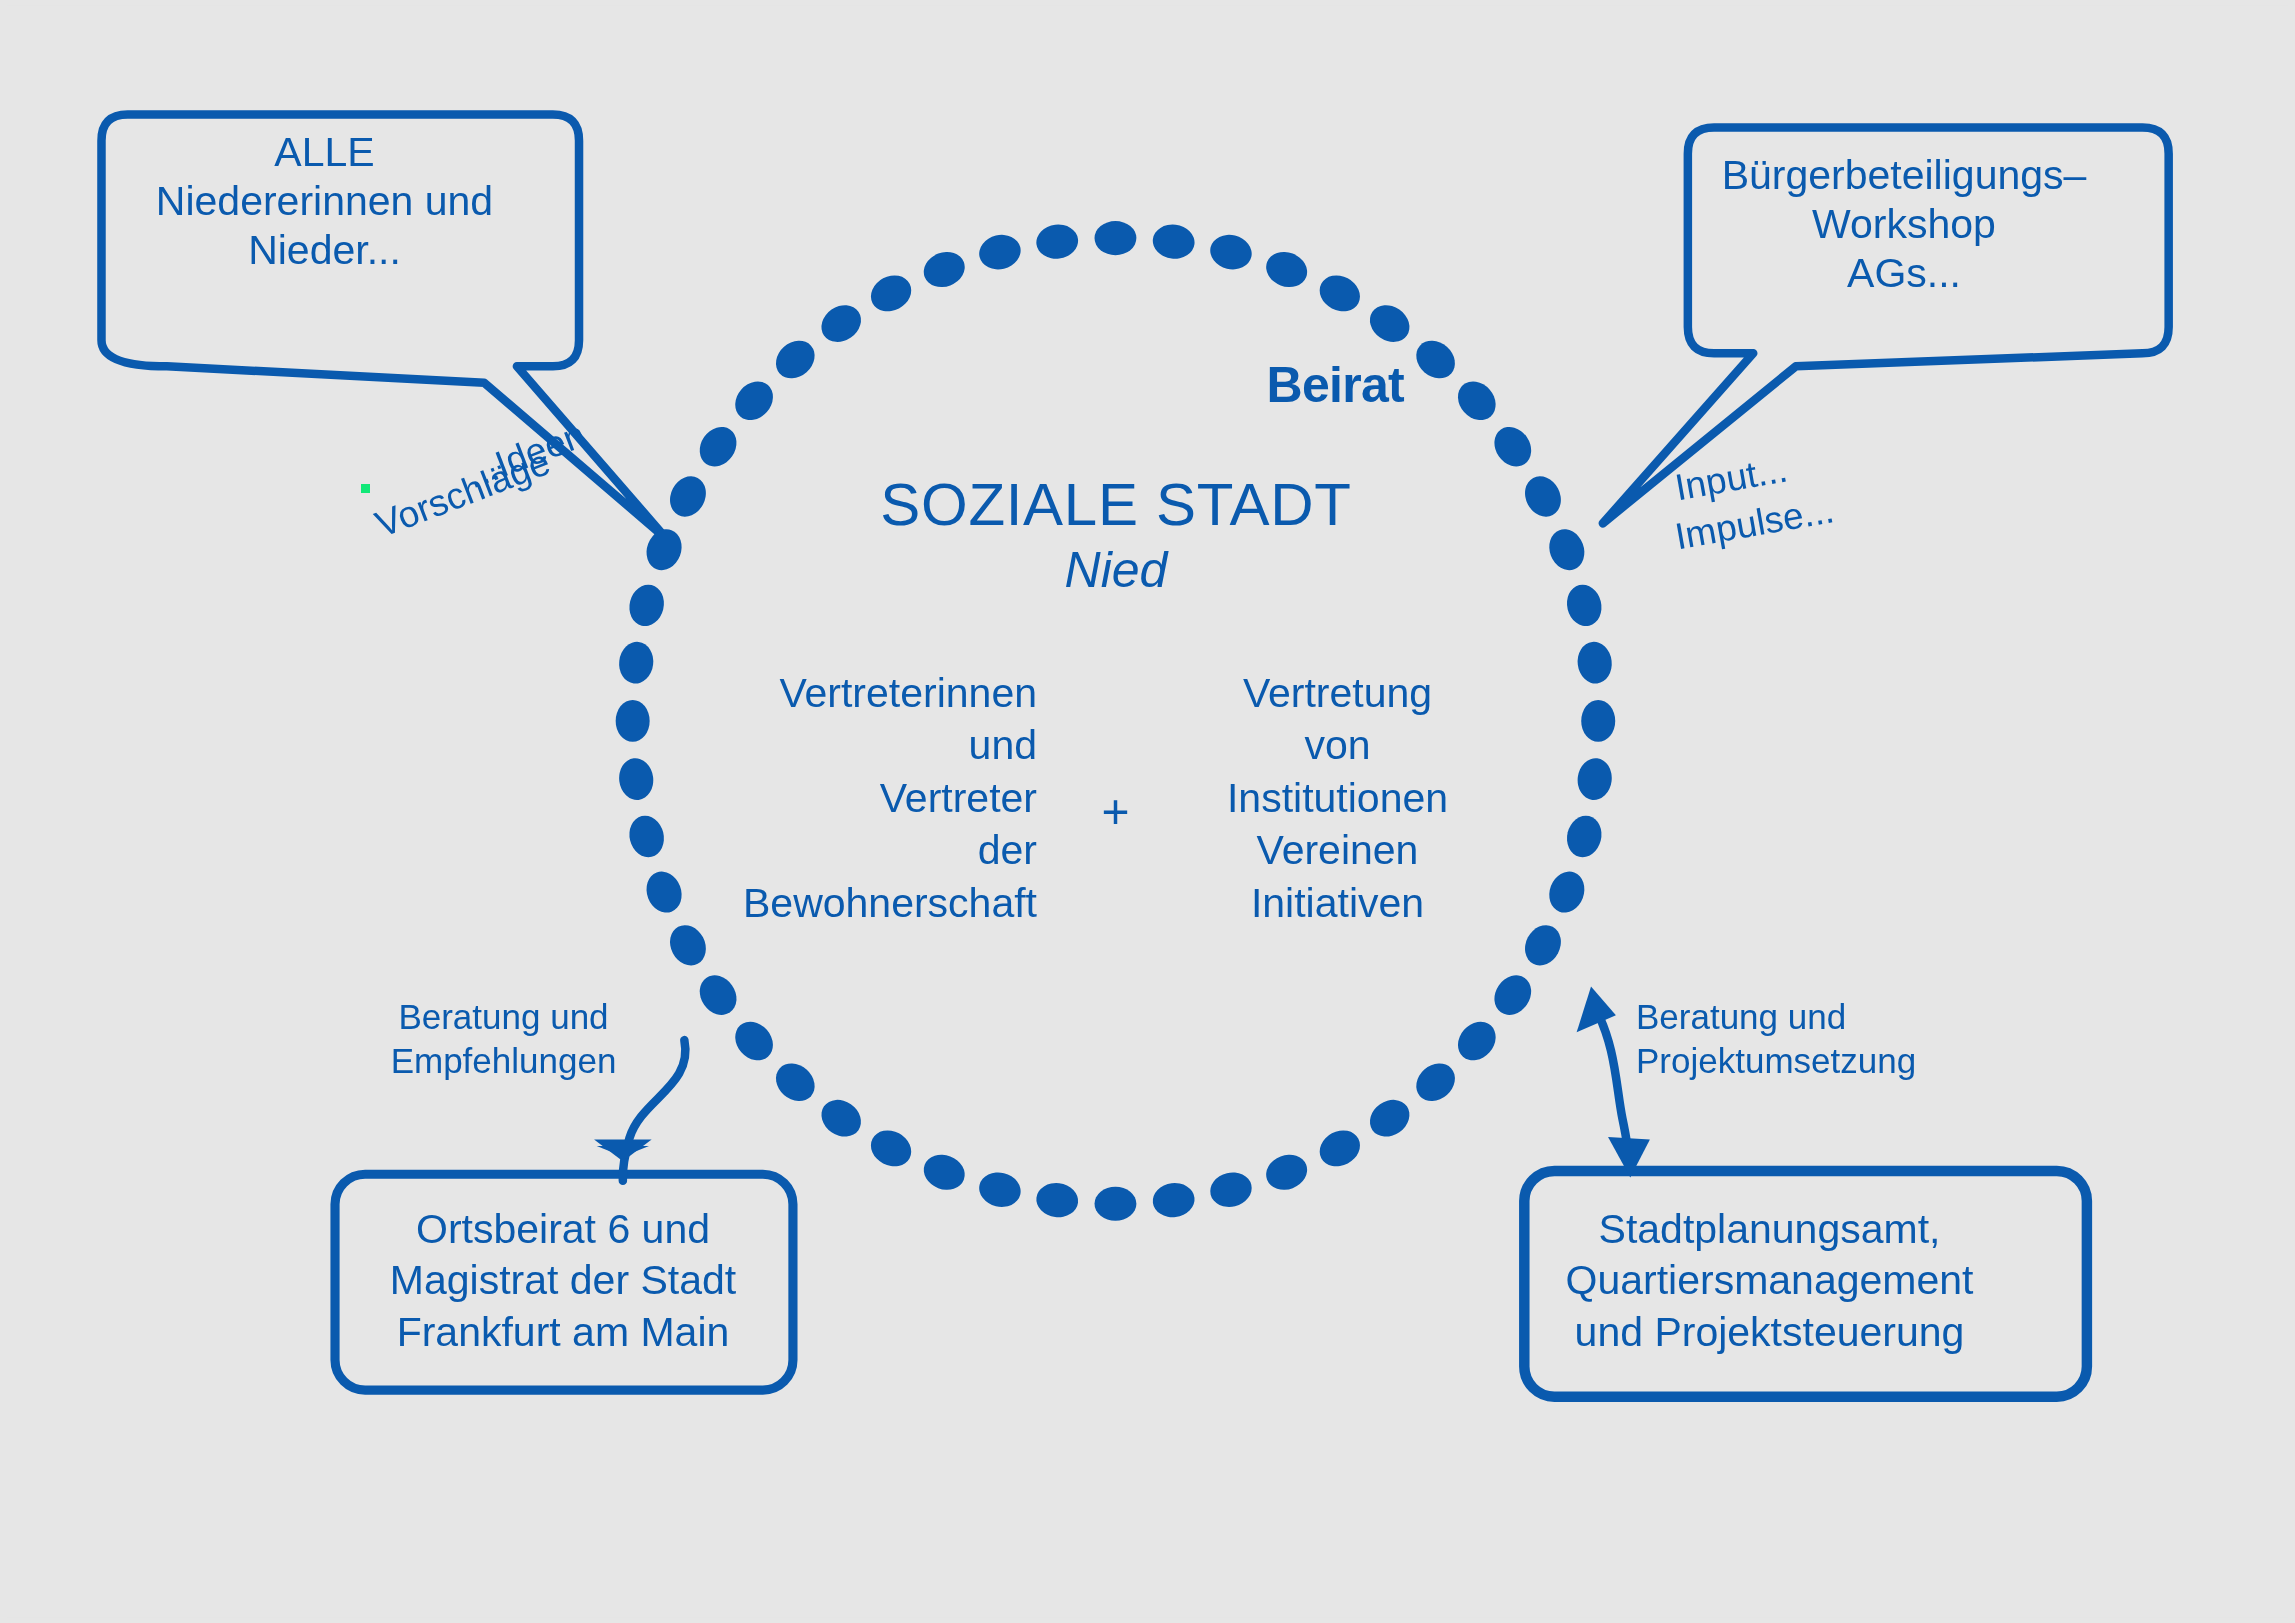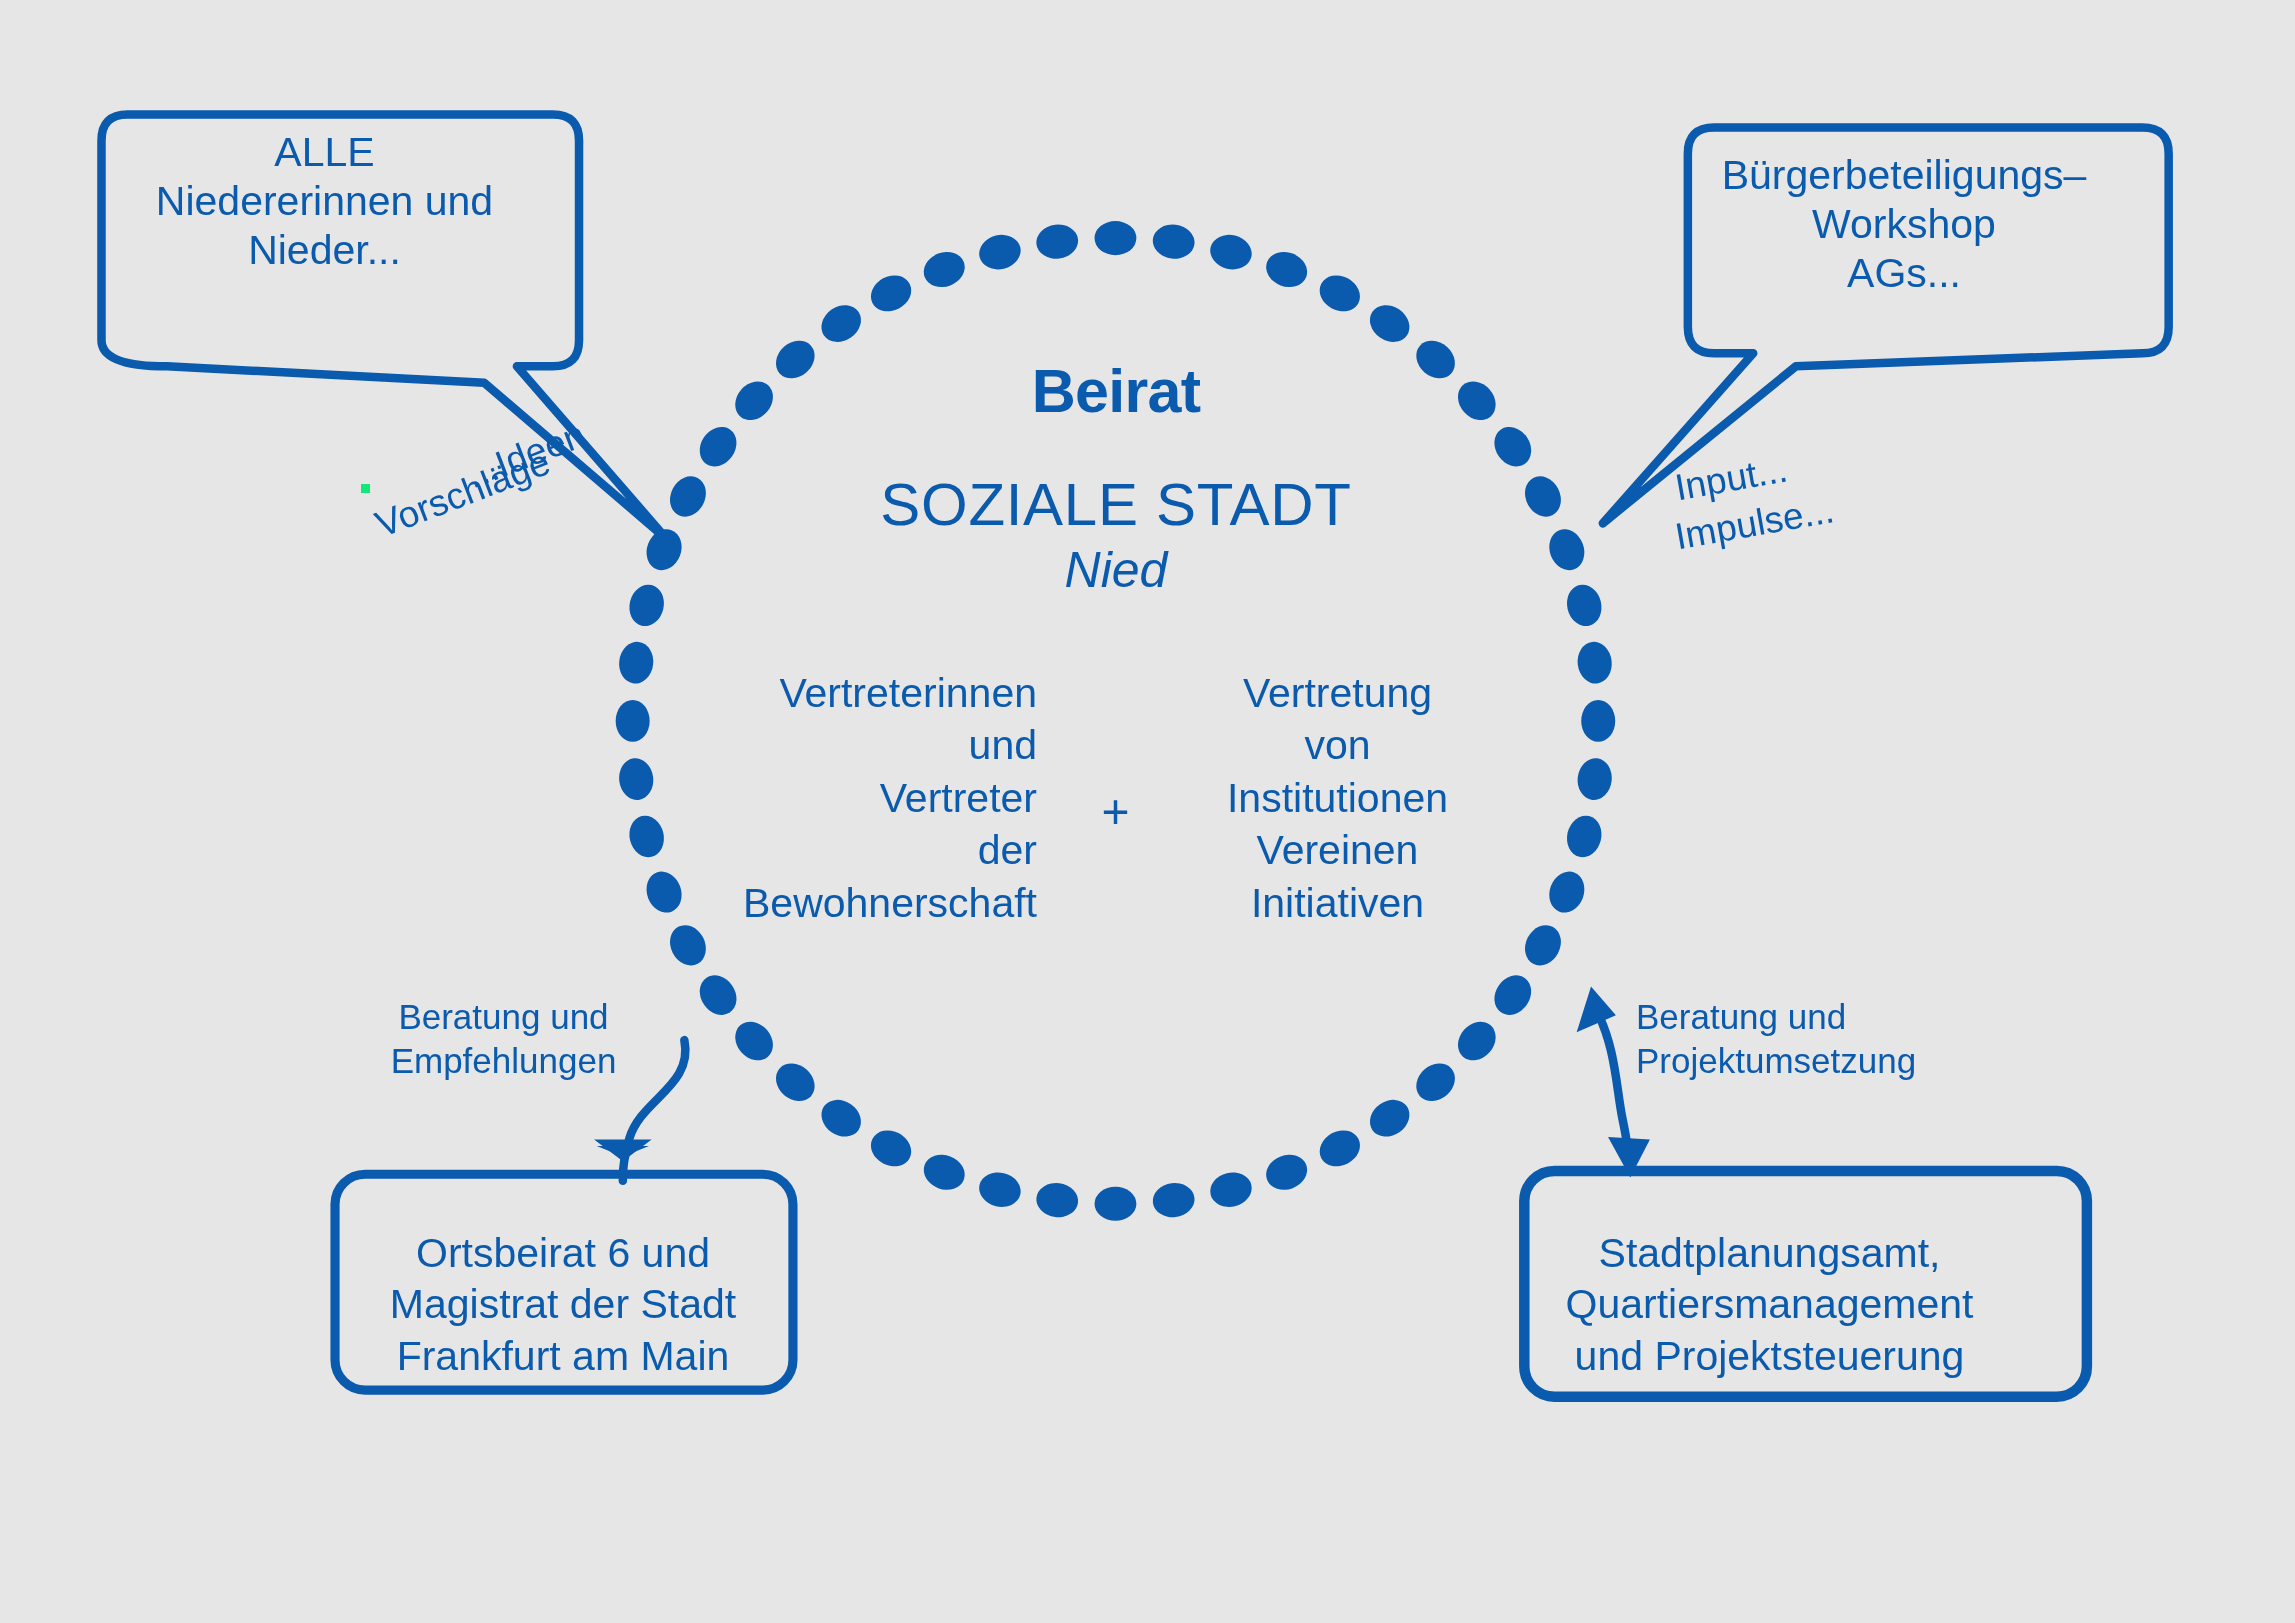--- a/index.html
+++ b/index.html
@@ -24,22 +24,22 @@
     text-align:center;
     font-size:41px;
     line-height:1.20;
   }
   #bubble-left-text{left:92px;top:128px;width:465px;}
   #bubble-right-text{left:1675px;top:151px;width:458px;}
 
   
   #beirat{
     left:828px;top:357px;width:576px;
-    text-align:center;
-    font-size:61px;
+    text-align:right;
+    font-size:50px;
     font-weight:bold;
     letter-spacing:-0.7px;
   }
   #soziale{
     left:828px;top:471px;width:576px;
     text-align:center;
     font-size:60px;
     letter-spacing:0.7px;
   }
   #nied{
@@ -102,21 +102,20 @@
   #lbl-beratung-right{
     left:1636px;top:995px;width:327px;
     text-align:left;font-size:35px;line-height:1.25;
   }
 
   
   .boxtext{
     text-align:center;
     font-size:41px;
     line-height:1.25;
-    margin-top:24px;
   }
   #box-left-text{left:334px;top:1204px;width:458px;}
   #box-right-text{left:1531px;top:1204px;width:477px;}
 </style>
 </head>
 <body>
 
 <div id="stage">
 
   <svg id="art" viewBox="0 0 3508 2481">

